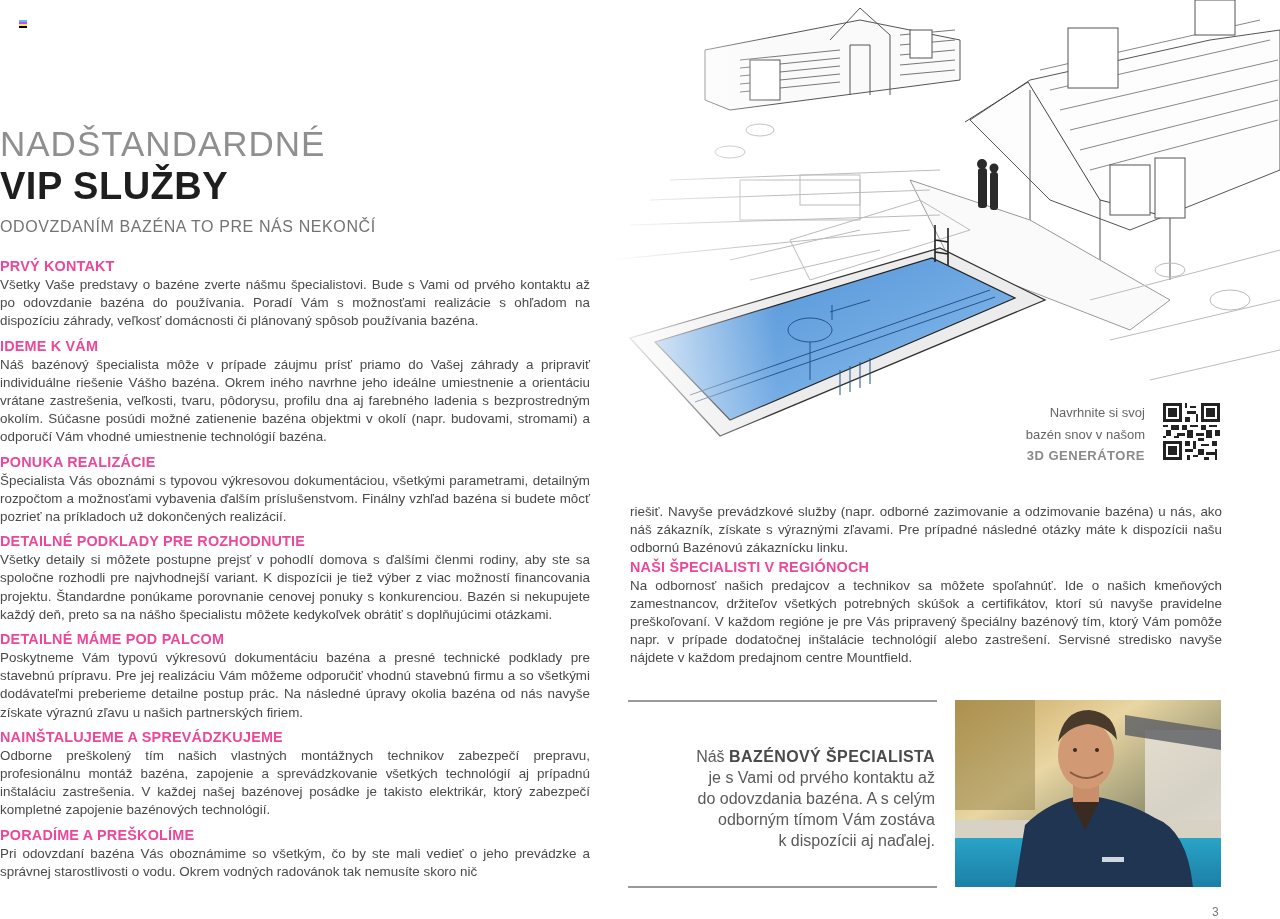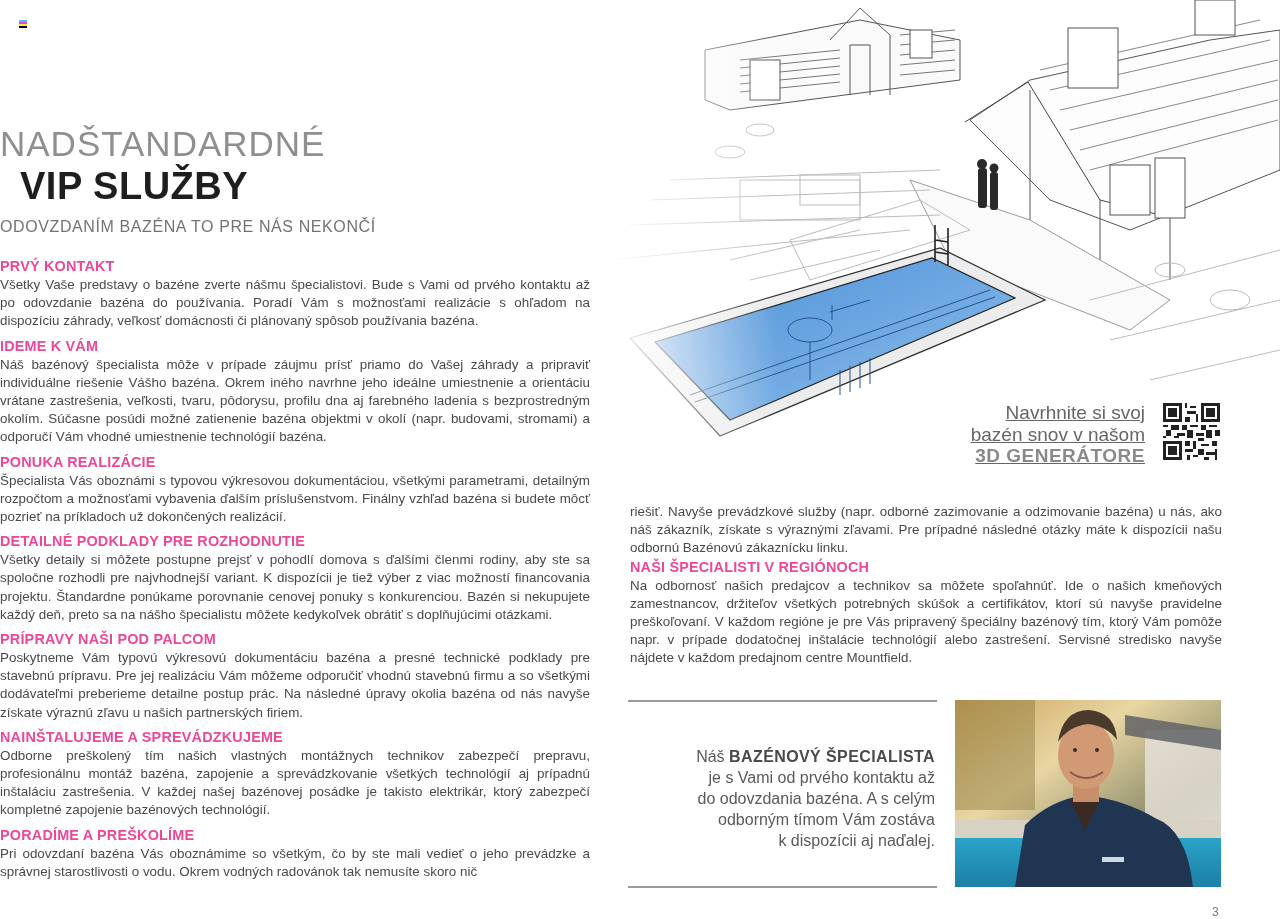--- a/index.html
+++ b/index.html
@@ -9,36 +9,36 @@
     font-family: "Liberation Sans", "DejaVu Sans", sans-serif;
   }
   .abs { position: absolute; }
 
   
   .cmyk { left: 19px; top: 20px; width: 8px; height: 8px; display: flex; flex-direction: column; }
   .cmyk span { display: block; height: 2px; }
 
   
   .title-light { left: 0; top: 122px; font-size: 35px; font-weight: 300; letter-spacing: 1px; color: #8f8f8f; line-height: 44px; }
-  .title-bold { left: 0; top: 163px; font-size: 38px; font-weight: 900; color: #1e1e1e; line-height: 46px; letter-spacing: 0.5px; padding-left: 20px; }
+  .title-bold { left: 0; top: 163px; font-size: 38px; font-weight: 900; color: #1e1e1e; line-height: 46px; letter-spacing: 0.5px; }
   .subtitle { left: 0; top: 215px; font-size: 16px; color: #737373; letter-spacing: 0.6px; line-height: 24px; }
 
   
   .col { font-size: 13.4px; line-height: 18.2px; color: #4a4a4a; text-align: justify; }
   .col-left { left: 0; top: 257px; width: 590px; }
   .col-right { left: 630px; top: 503px; width: 592px; }
   .sec h3 { margin: 0; font-size: 14.4px; font-weight: 800; color: #ec4899; line-height: 19px; letter-spacing: 0.2px; }
   .sec p { margin: 0 0 6px 0; }
   .sec { margin-bottom: 0; }
 
   
   .illustration { left: 610px; top: 0; width: 670px; height: 490px; }
 
   
-  .promo { left: 950px; top: 402px; width: 195px; text-align: right; font-size: 19px; line-height: 21.5px; color: #666; text-decoration: underline; }
+  .promo { left: 950px; top: 402px; width: 195px; text-align: right; font-size: 13px; line-height: 21.5px; color: #666; }
   .promo .bold { font-weight: 800; color: #8a8a8a; letter-spacing: 0.5px; }
   .qr { left: 1163px; top: 403px; width: 57px; height: 57px; }
 
   
   .rule { height: 2px; background: #9a9a9a; }
   .rule-top { left: 628px; top: 700px; width: 309px; }
   .rule-bottom { left: 628px; top: 886px; width: 309px; }
   .callout { left: 636px; top: 746px; width: 299px; text-align: right; font-size: 16px; line-height: 21px; color: #5a5a5a; }
   .callout b { font-weight: 800; color: #4a4a4a; letter-spacing: 0.4px; }
 
@@ -156,21 +156,21 @@
   </div>
   <div class="sec">
     <h3>PONUKA REALIZÁCIE</h3>
     <p>Špecialista Vás oboznámi s typovou výkresovou dokumentáciou, všetkými parametrami, detailným rozpočtom a možnosťami vybavenia ďalším príslušenstvom. Finálny vzhľad bazéna si budete môcť pozrieť na príkladoch už dokončených realizácií.</p>
   </div>
   <div class="sec">
     <h3>DETAILNÉ PODKLADY PRE ROZHODNUTIE</h3>
     <p>Všetky detaily si môžete postupne prejsť v pohodlí domova s ďalšími členmi rodiny, aby ste sa spoločne rozhodli pre najvhodnejší variant. K dispozícii je tiež výber z viac možností financovania projektu. Štandardne ponúkame porovnanie cenovej ponuky s konkurenciou. Bazén si nekupujete každý deň, preto sa na nášho špecialistu môžete kedykoľvek obrátiť s doplňujúcimi otázkami.</p>
   </div>
   <div class="sec">
-    <h3>PRÍPRAVY NAŠI POD PALCOM</h3>
+    <h3>DETAILNÉ MÁME POD PALCOM</h3>
     <p>Poskytneme Vám typovú výkresovú dokumentáciu bazéna a presné technické podklady pre stavebnú prípravu. Pre jej realizáciu Vám môžeme odporučiť vhodnú stavebnú firmu a so všetkými dodávateľmi preberieme detailne postup prác. Na následné úpravy okolia bazéna od nás navyše získate výraznú zľavu u našich partnerských firiem.</p>
   </div>
   <div class="sec">
     <h3>NAINŠTALUJEME A SPREVÁDZKUJEME</h3>
     <p>Odborne preškolený tím našich vlastných montážnych technikov zabezpečí prepravu, profesionálnu montáž bazéna, zapojenie a sprevádzkovanie všetkých technológií aj prípadnú inštaláciu zastrešenia. V každej našej bazénovej posádke je takisto elektrikár, ktorý zabezpečí kompletné zapojenie bazénových technológií.</p>
   </div>
   <div class="sec">
     <h3>PORADÍME A PREŠKOLÍME</h3>
     <p>Pri odovzdaní bazéna Vás oboznámime so všetkým, čo by ste mali vedieť o jeho prevádzke a správnej starostlivosti o vodu. Okrem vodných radovánok tak nemusíte skoro nič</p>
   </div>

